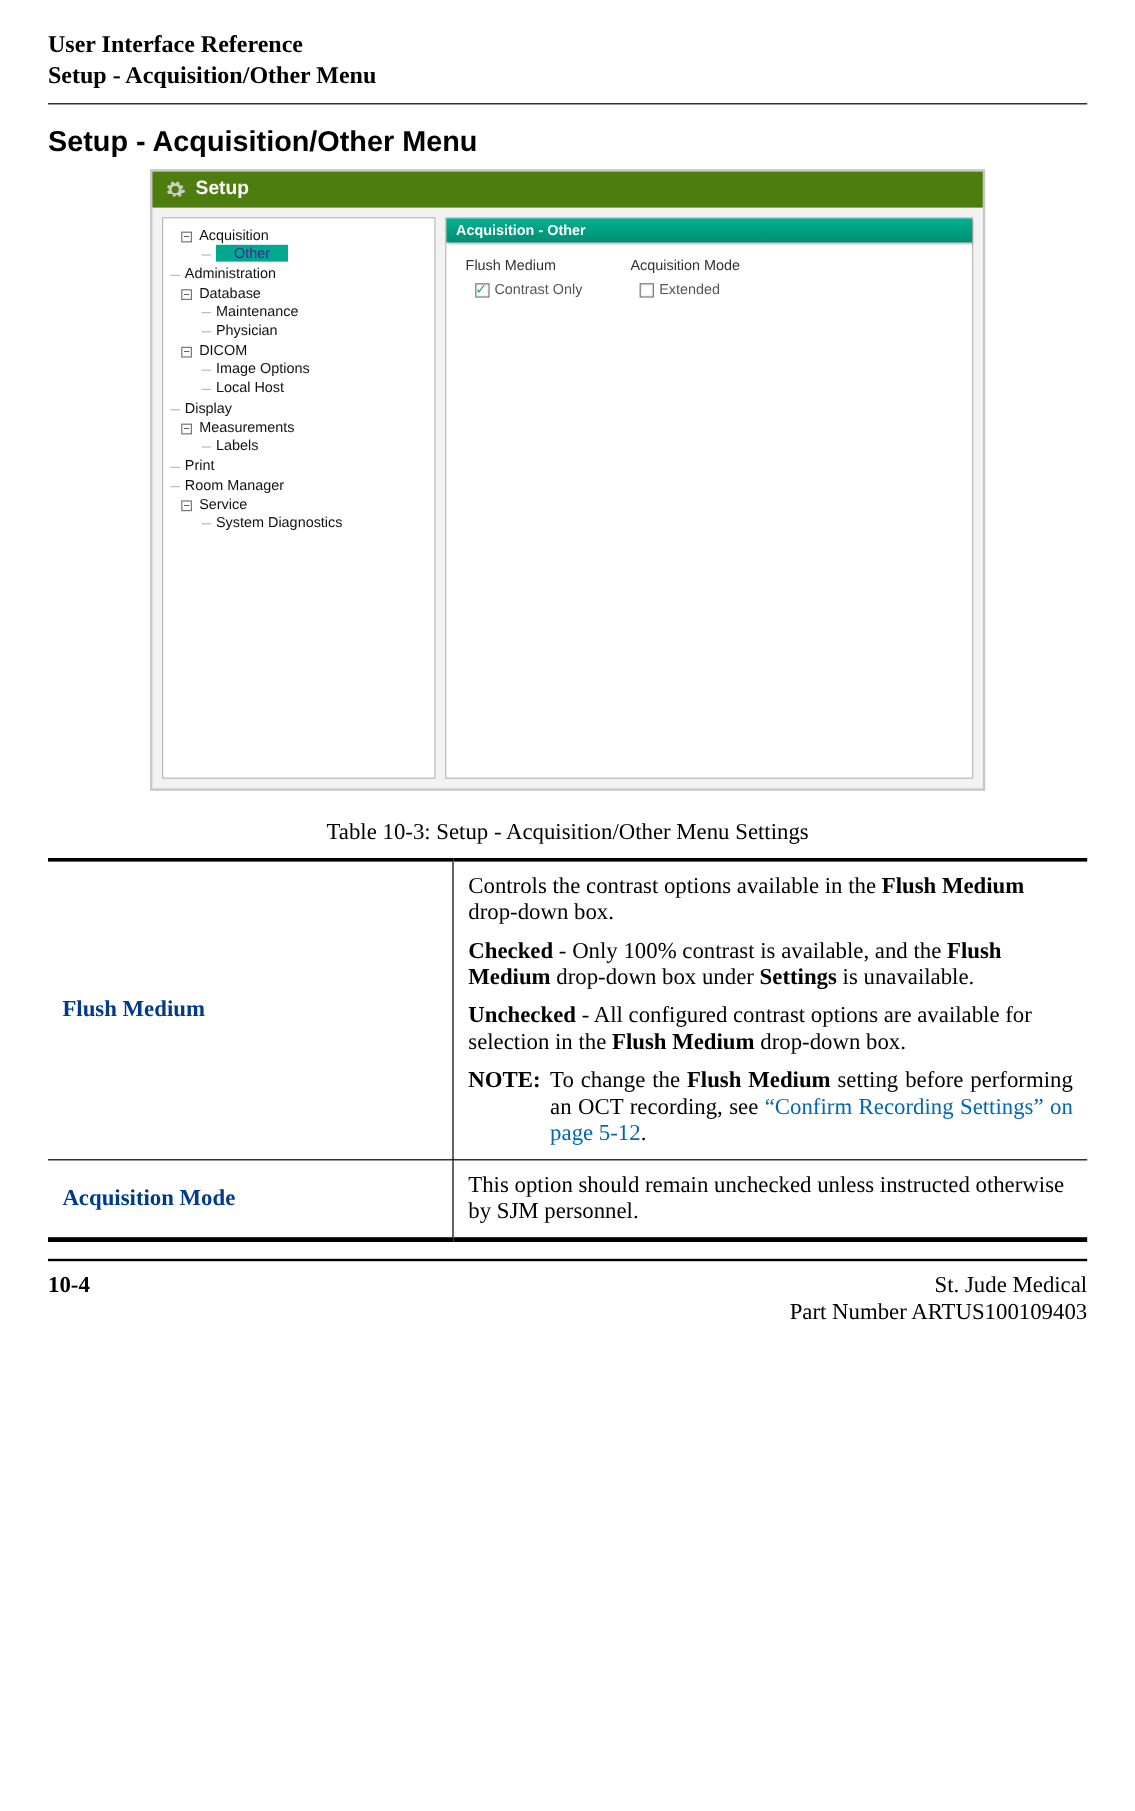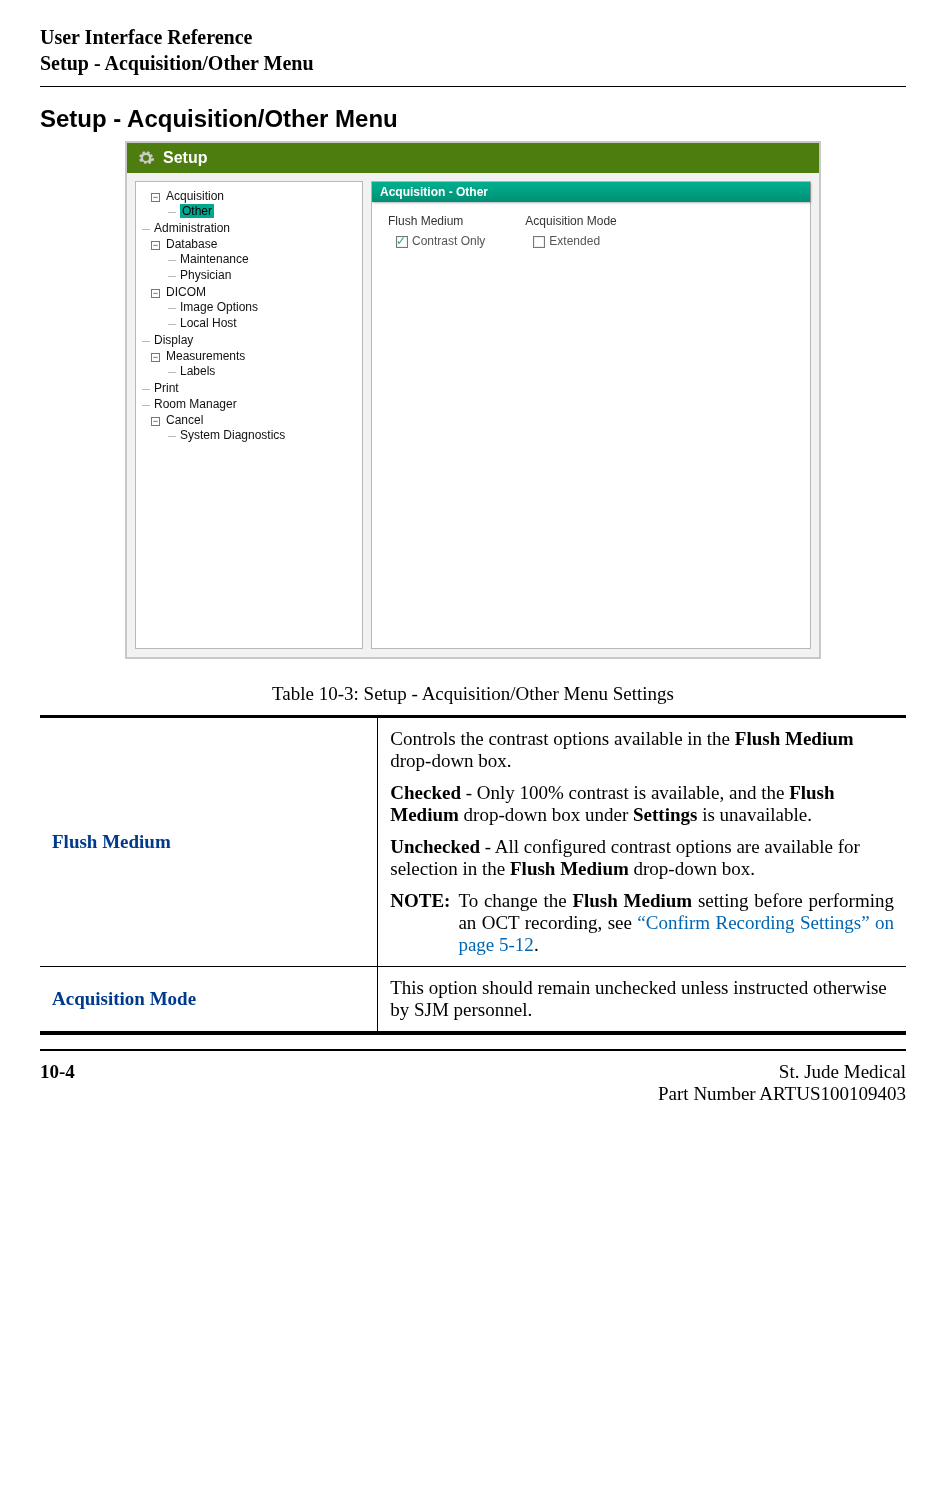--- a/index.html
+++ b/index.html
@@ -86,22 +86,22 @@
     line-height: 7px;
     text-align: center;
     margin-right: 3px;
     color: #333;
     background:#fff;
     position: relative;
     left:-3px;
   }
   .tree .sel {
     background: #00a88f;
-    color: #000000;
-    padding: 0 2px;
+    color: #4c1d95;
+    padding: 0 15px;
   }
   .right-pane {
     flex: 1;
     background: #fff;
     border: 1px solid #b8b8b8;
     position: relative;
   }
   .group-hdr {
     background: linear-gradient(#00b090, #008f74);
     color: #fff;
@@ -250,21 +250,21 @@
               </ul>
             </li>
             <li><span>Display</span></li>
             <li class="parent"><span class="toggle">−</span><span>Measurements</span>
               <ul>
                   <li><span>Labels</span></li>
                 </ul>
             </li>
             <li><span>Print</span></li>
             <li><span>Room Manager</span></li>
-            <li class="parent"><span class="toggle">−</span><span>Cancel</span>
+            <li class="parent"><span class="toggle">−</span><span>Service</span>
               <ul>
                   <li><span>System Diagnostics</span></li>
                 </ul>
             </li>
           </ul>
         </div>
       </div>
       <div class="right-pane">
         <div class="group-hdr">Acquisition - Other</div>
         <div class="group-body">

